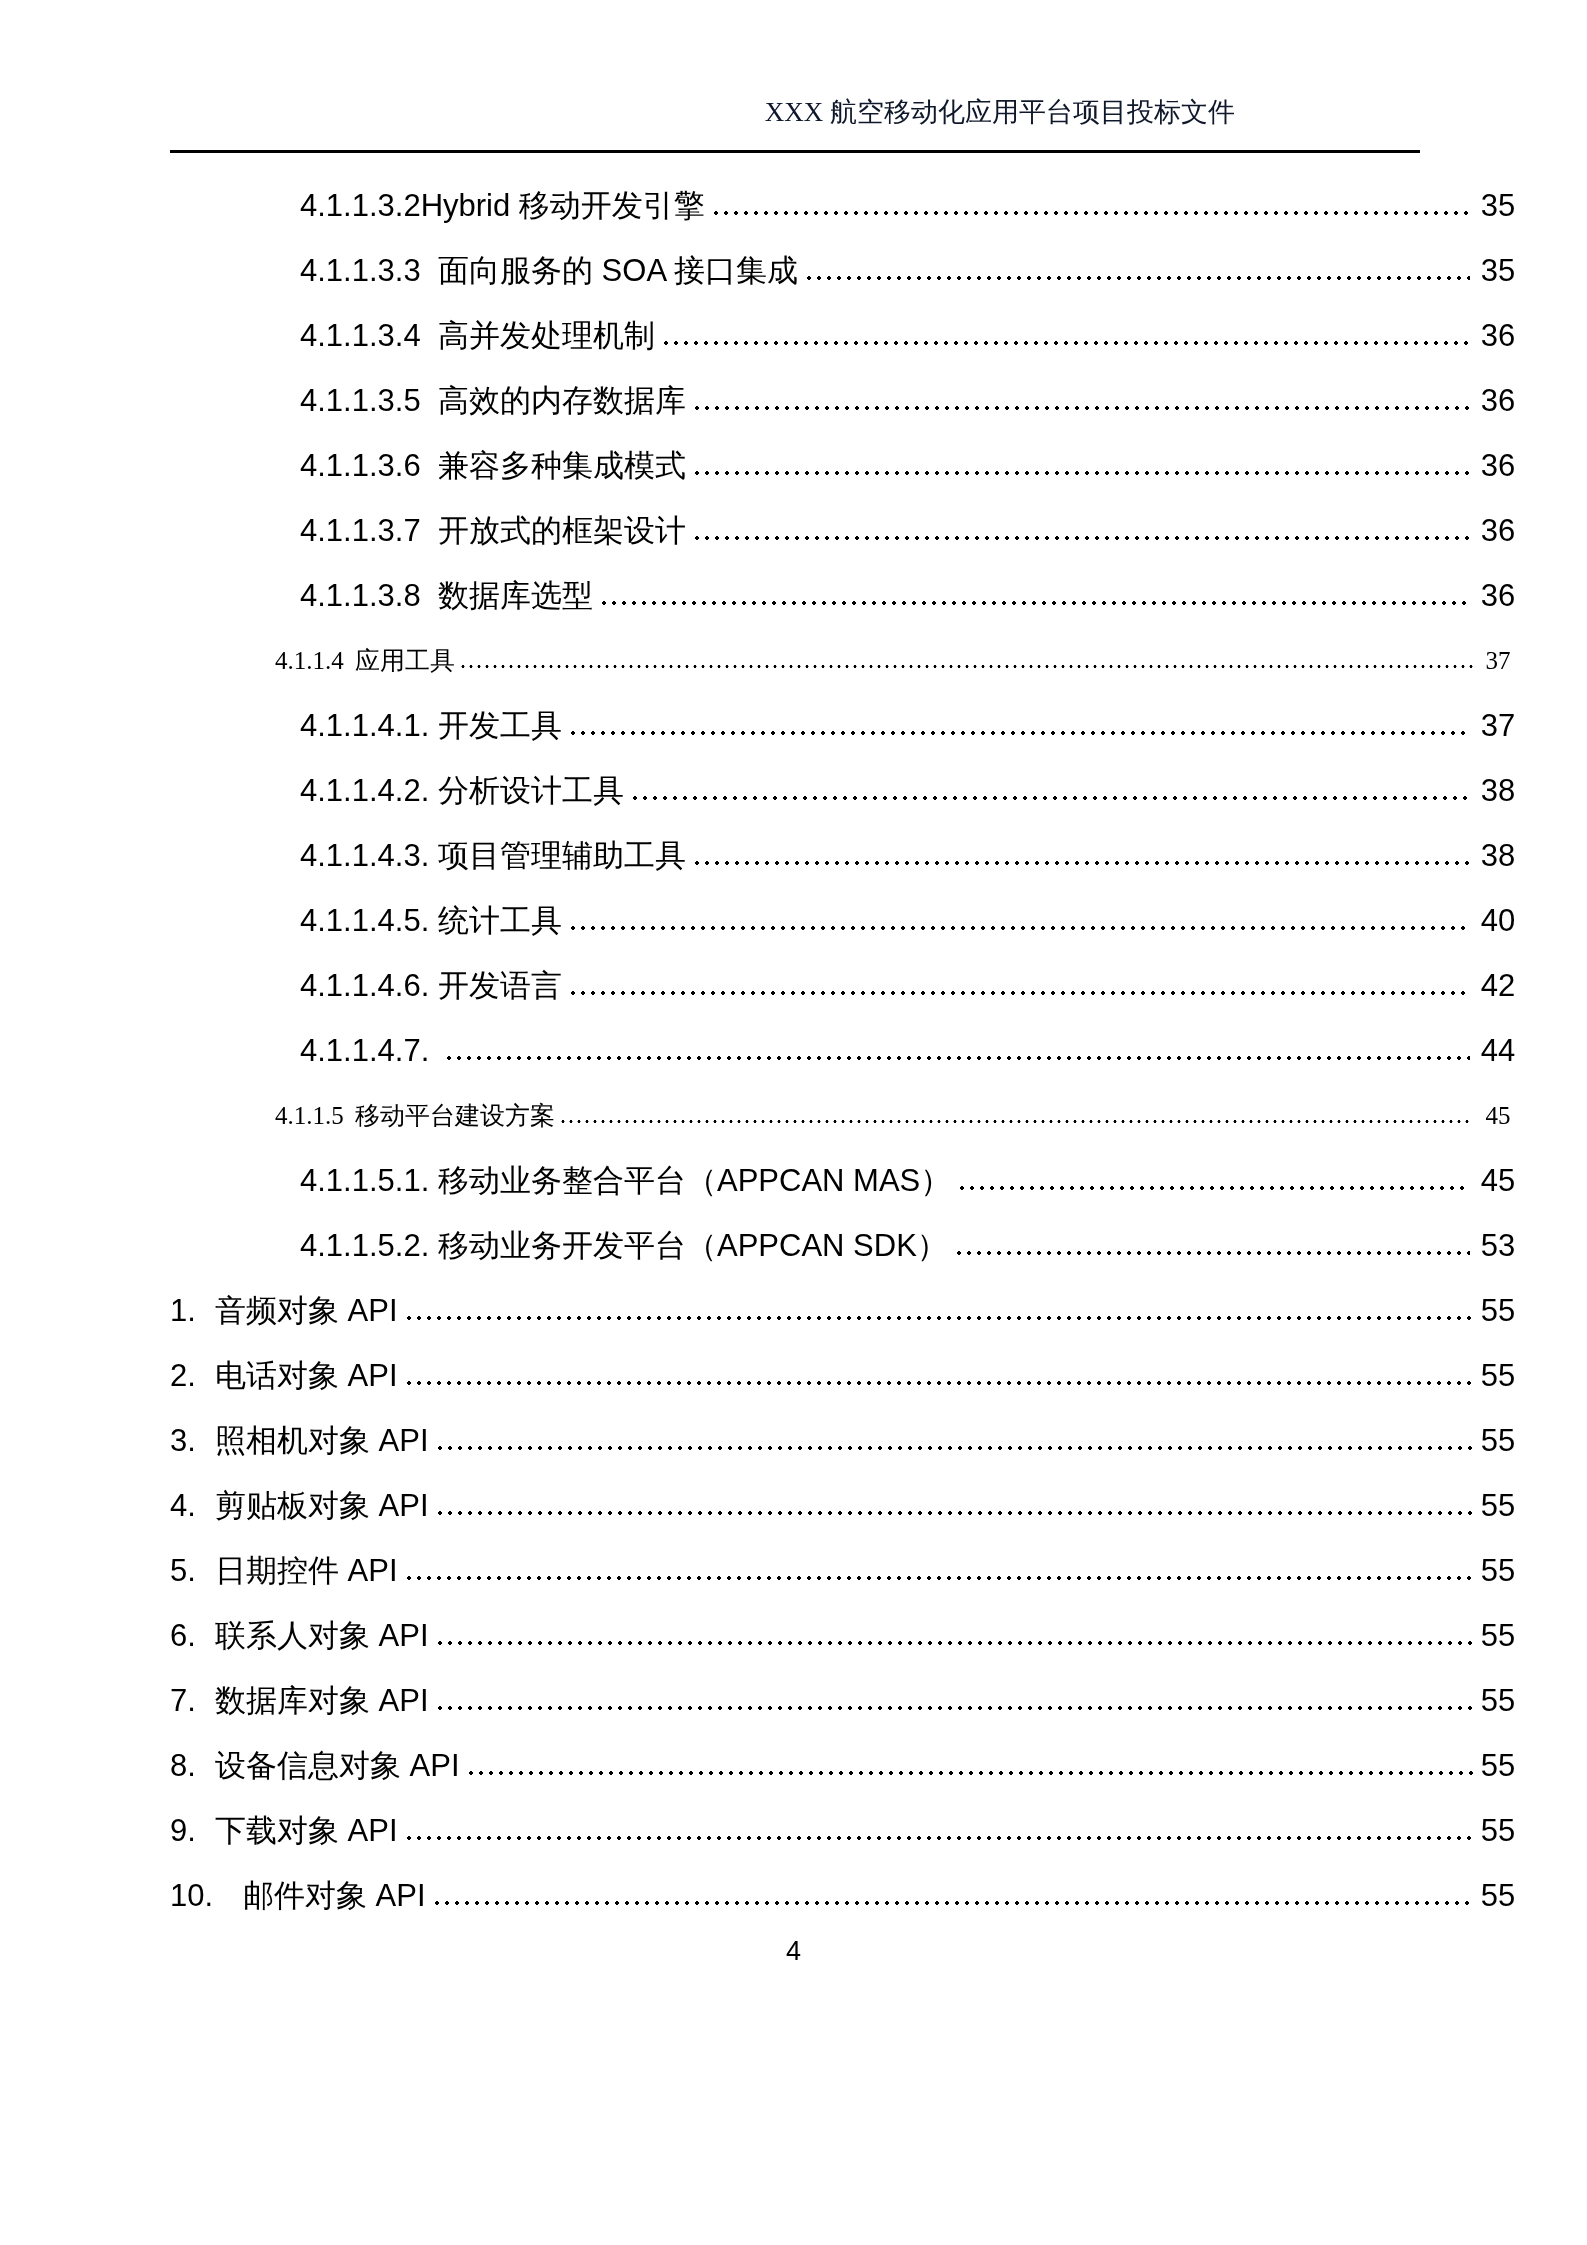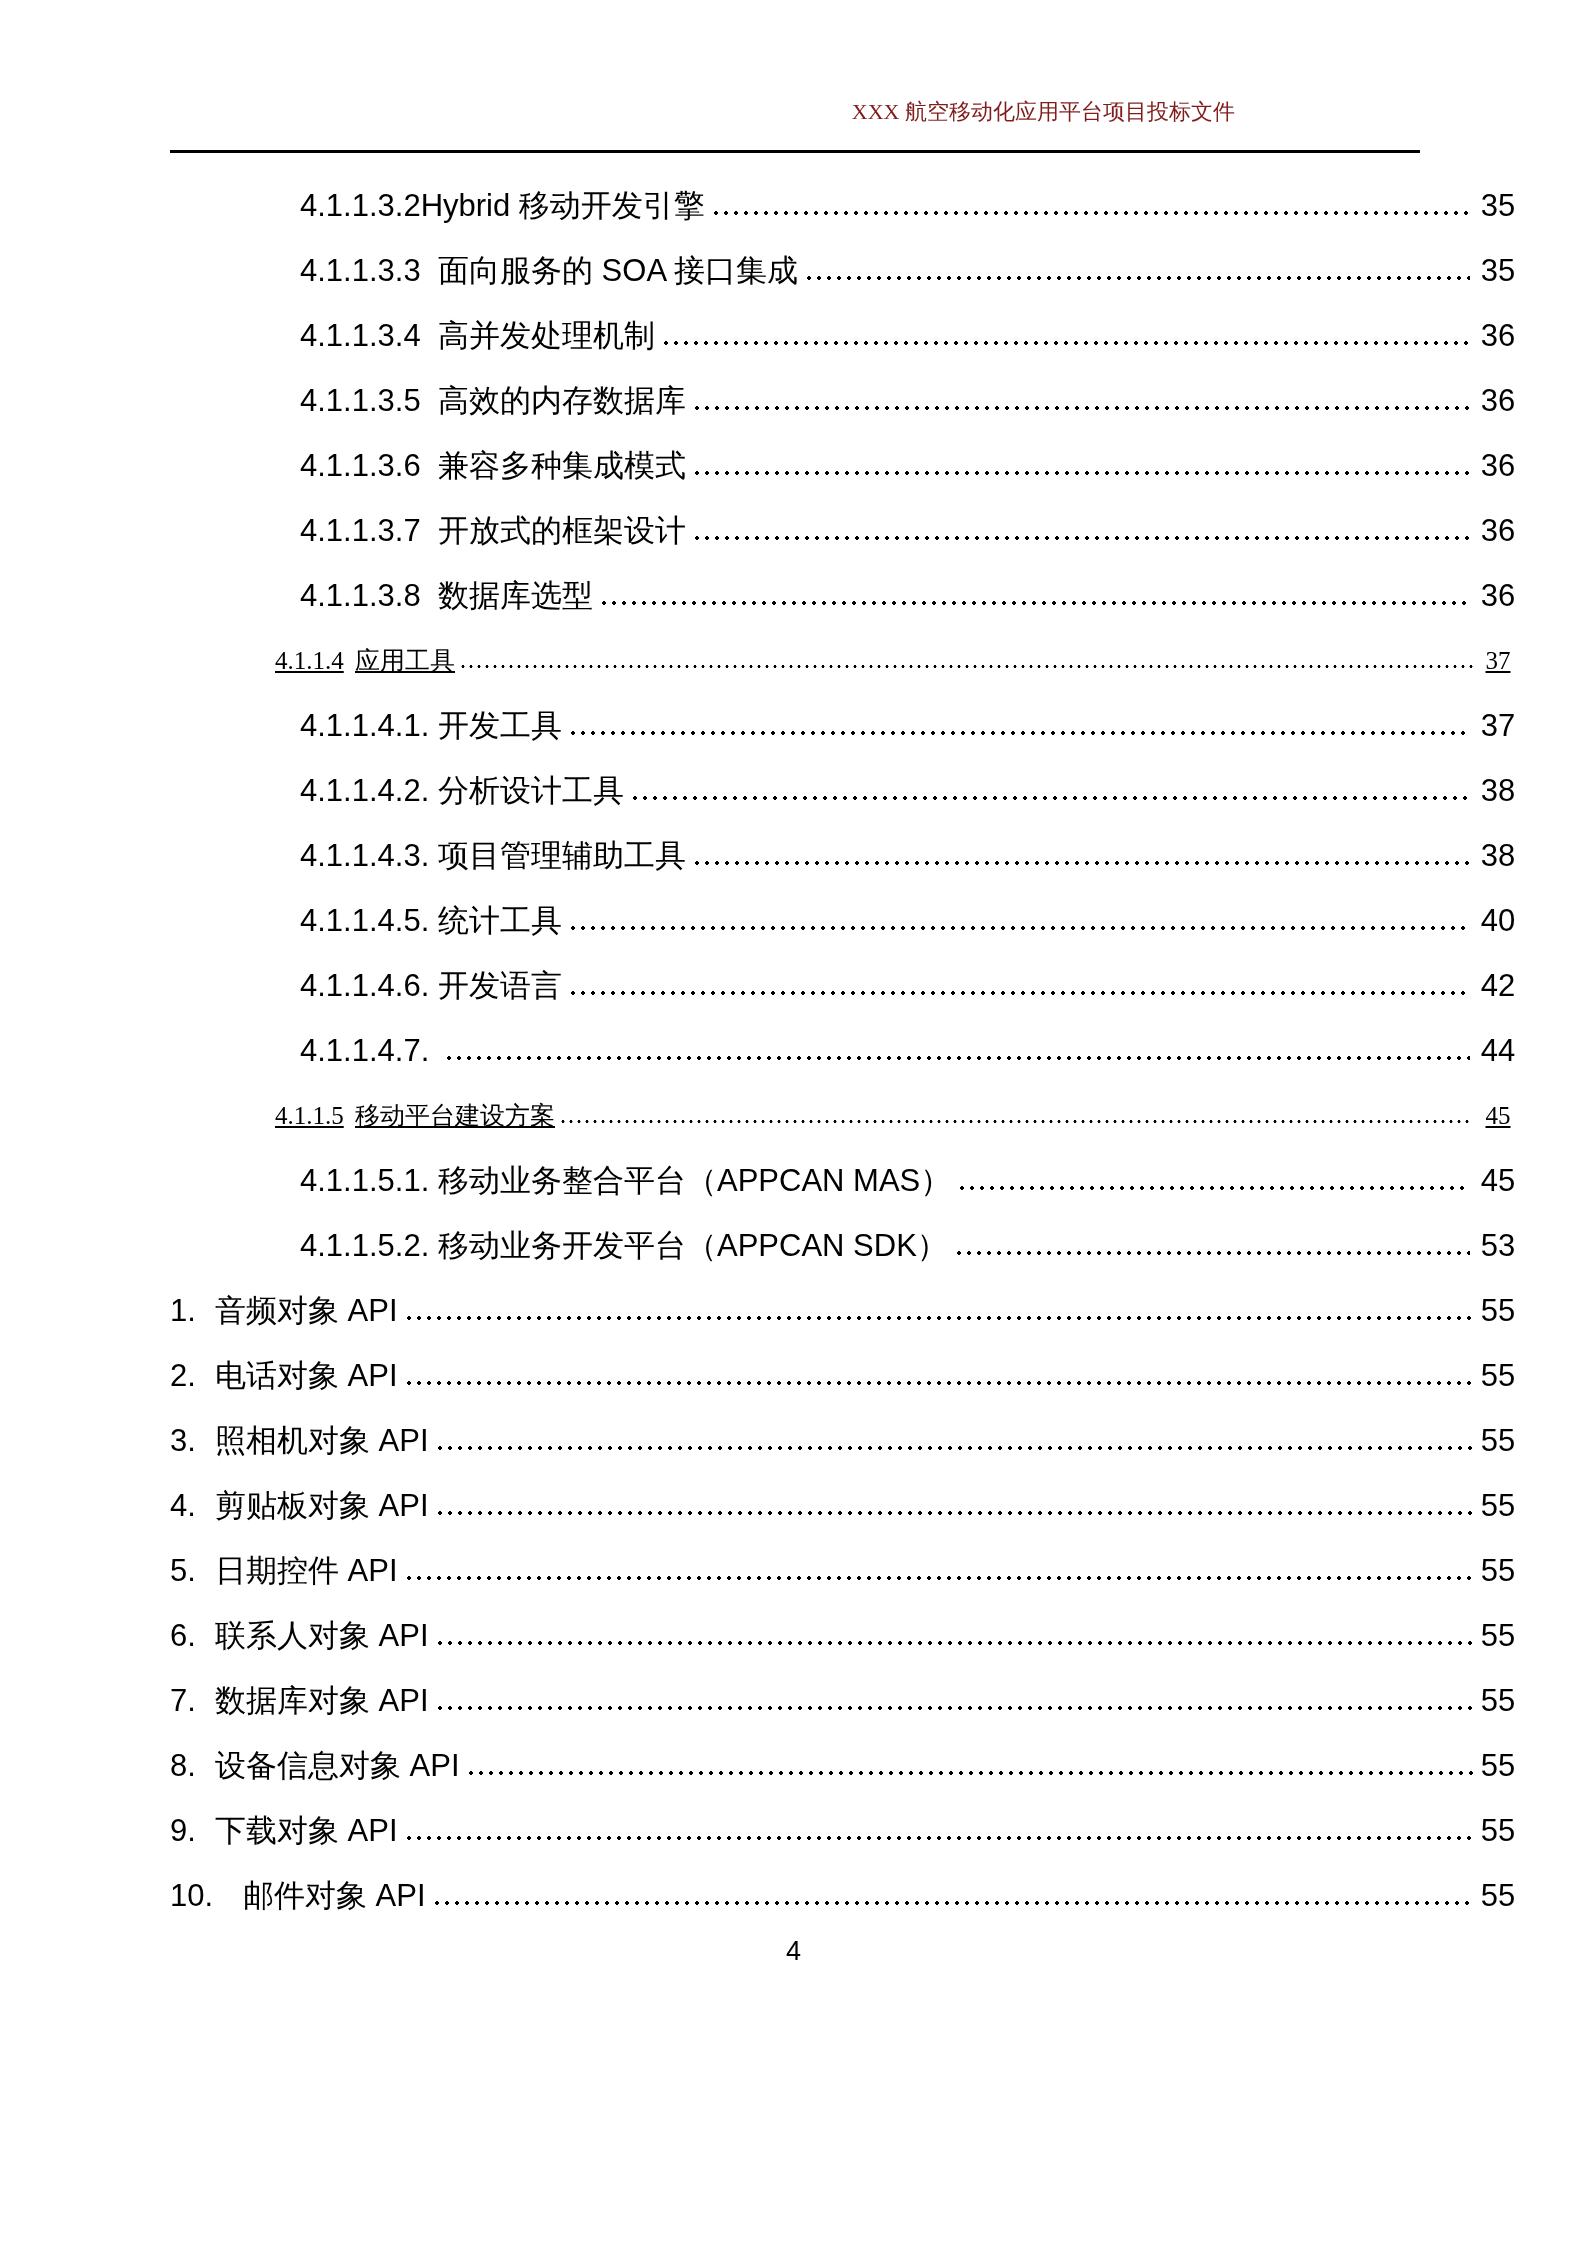--- a/index.html
+++ b/index.html
@@ -19,24 +19,24 @@
   }
   .header {
     margin: 0 167px 0 170px;
     padding-top: 96px;
     padding-bottom: 22px;
     border-bottom: 3px solid #000000;
   }
   .header-text {
     text-align: right;
     padding-right: 185px;
-    font-size: 22px;
+    font-size: 27px;
     line-height: 32px;
     font-family: "Liberation Serif", serif;
-    color: #7f1d1d;
+    color: #0f172a;
   }
   .toc {
     margin: 0 69px 0 0;
     padding-top: 20px;
   }
   .toc-row {
     display: flex;
     align-items: baseline;
     height: 65px;
     line-height: 65px;
@@ -60,21 +60,20 @@
   }
   
   .l5 { padding-left: 300px; font-size: 31px; }
   .l5 .num { min-width: 138px; }
   .l5.tight .num { min-width: 104px; }
   
   .l4 {
     padding-left: 275px;
     font-size: 25px;
     font-family: "Liberation Serif", serif;
-    text-decoration: underline;
   }
   .l4 .num { min-width: 80px; }
   .l4 .leader {
     height: 5px;
     margin: 0 5px 0 4px;
     background-image: radial-gradient(circle, #000 1.4px, transparent 1.6px);
     background-size: 8px 5px;
   }
   
   .item { padding-left: 170px; font-size: 31px; }

